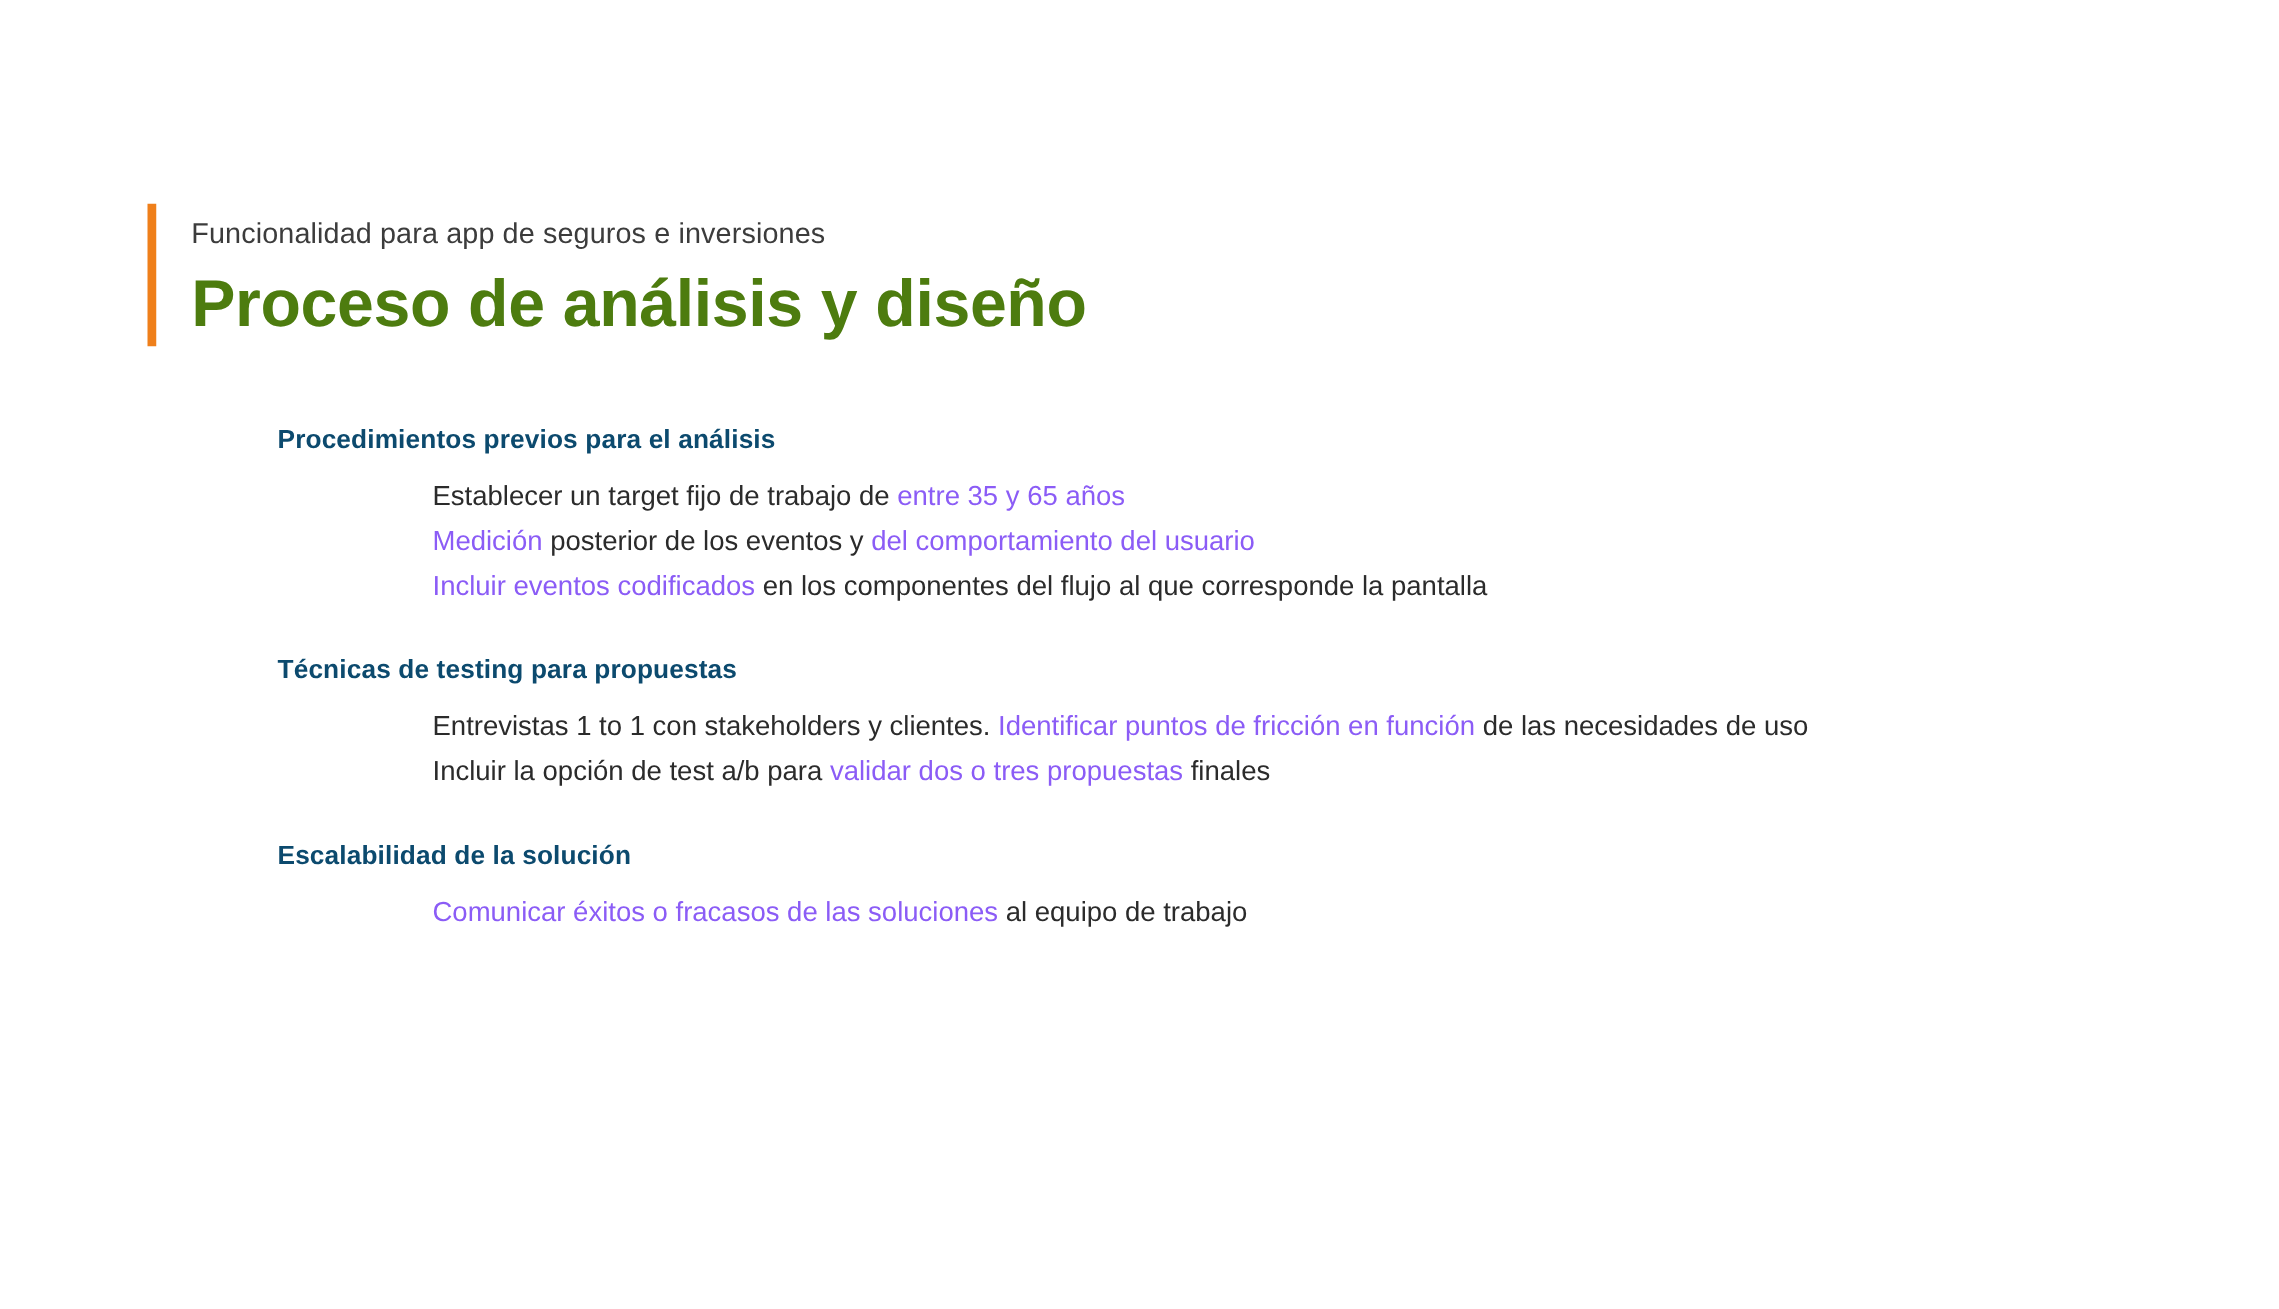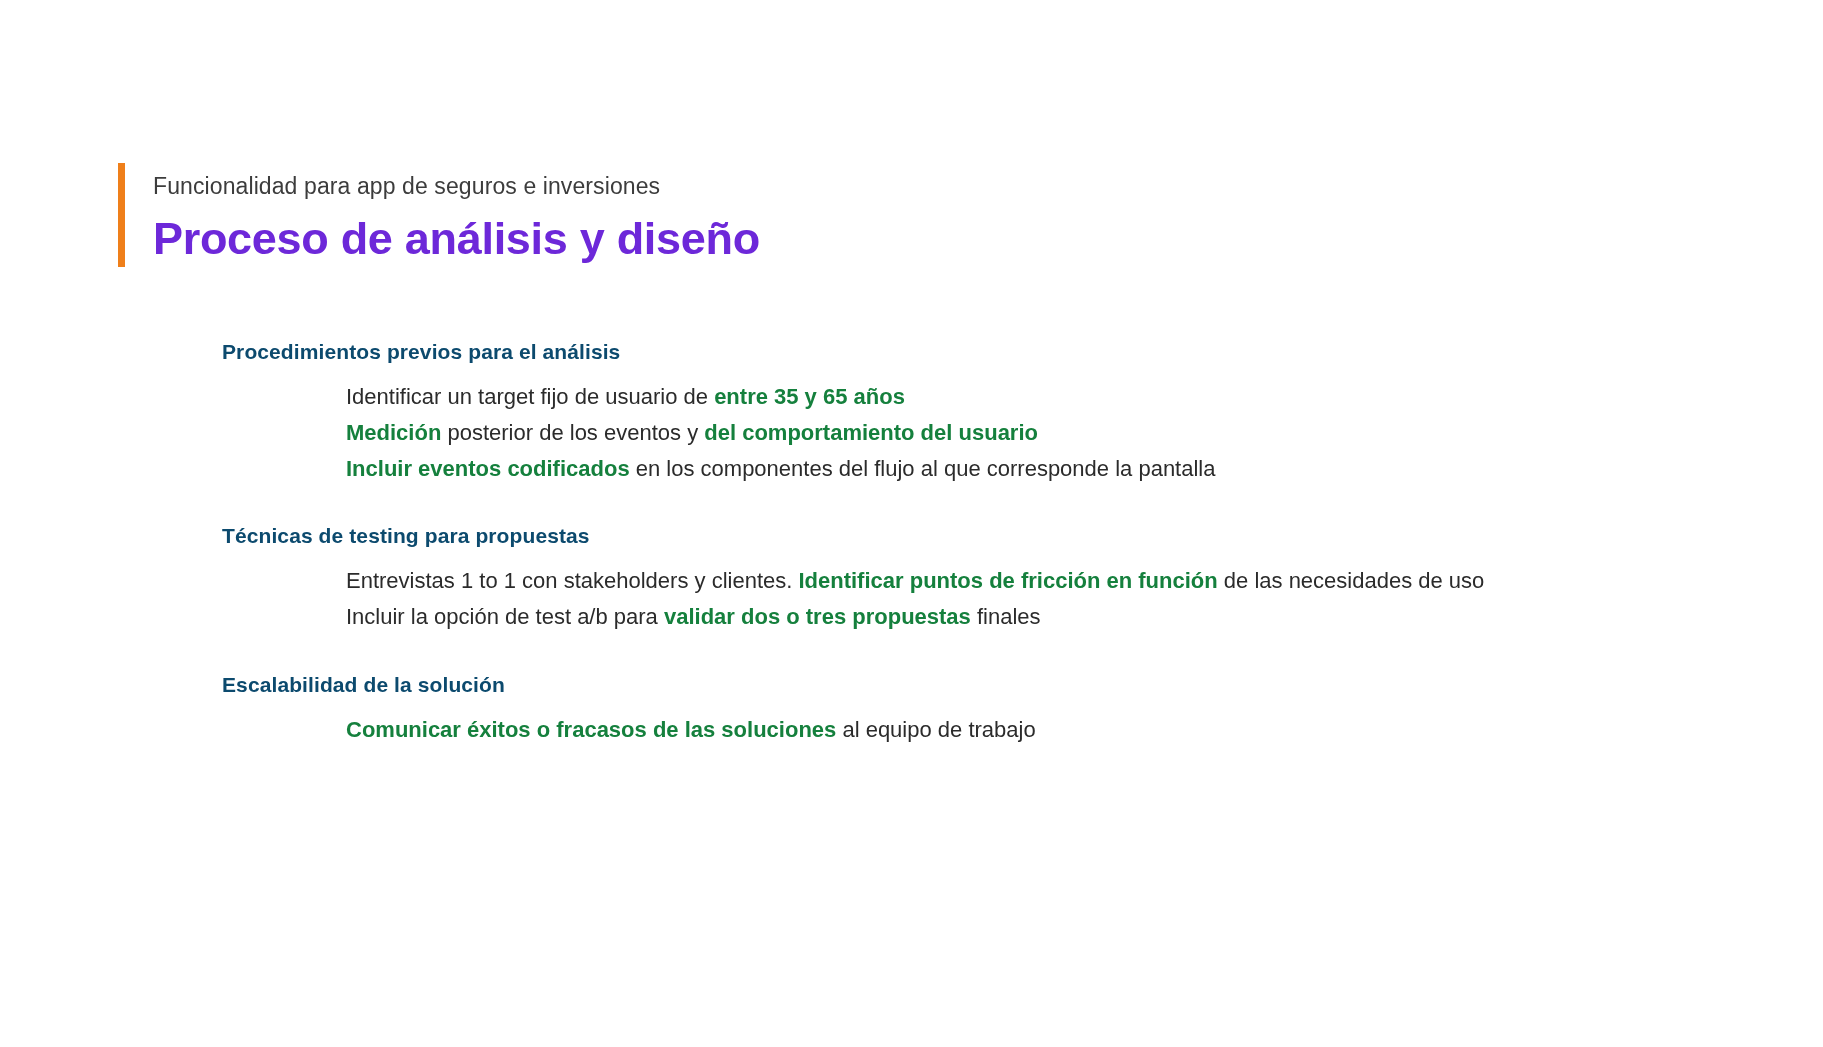--- a/index.html
+++ b/index.html
@@ -41,23 +41,23 @@
     justify-content: flex-start;
     padding-top: 10px;
   }
   .kicker {
     font-size: 23px;
     color: #3c3c3c;
     line-height: 1.2;
     letter-spacing: 0.1px;
   }
   .title {
-    font-size: 45px;
+    font-size: 53px;
     font-weight: bold;
-    color: #6d28d9;
+    color: #4d7c0f;
     line-height: 1.25;
     margin-top: 10px;
     letter-spacing: -0.3px;
   }
 
   
   .content {
     position: absolute;
     left: 222px;
     top: 338px;
@@ -83,42 +83,42 @@
     list-style: none;
     padding-left: 124px;
   }
   .bullet {
     font-size: 22px;
     color: #2b2b2b;
     line-height: 1.62;
     white-space: nowrap;
   }
   .bullet b {
-    font-weight: bold;
-    color: #15803d;
+    font-weight: normal;
+    color: #8b5cf6;
   }
 </style>
 </head>
 <body>
 
 <div class="slide">
 
   <div class="header">
     <div class="header-bar"></div>
     <div class="header-text">
       <div class="kicker">Funcionalidad para app de seguros e inversiones</div>
       <div class="title">Proceso de análisis y diseño</div>
     </div>
   </div>
 
   <div class="content">
       <div class="section">
         <div class="section-heading">Procedimientos previos para el análisis</div>
         <ul class="bullets">
-          <li class="bullet"><span>Identificar un target fijo de usuario de </span><b>entre 35 y 65 años</b></li>
+          <li class="bullet"><span>Establecer un target fijo de trabajo de </span><b>entre 35 y 65 años</b></li>
           <li class="bullet"><b>Medición</b><span> posterior de los eventos y </span><b>del comportamiento del usuario</b></li>
           <li class="bullet"><b>Incluir eventos codificados</b><span> en los componentes del flujo al que corresponde la pantalla</span></li>
         </ul>
       </div>
       <div class="section">
         <div class="section-heading">Técnicas de testing para propuestas</div>
         <ul class="bullets">
           <li class="bullet"><span>Entrevistas 1 to 1 con stakeholders y clientes. </span><b>Identificar puntos de fricción en función</b><span> de las necesidades de uso</span></li>
           <li class="bullet"><span>Incluir la opción de test a/b para </span><b>validar dos o tres propuestas</b><span> finales</span></li>
         </ul>

